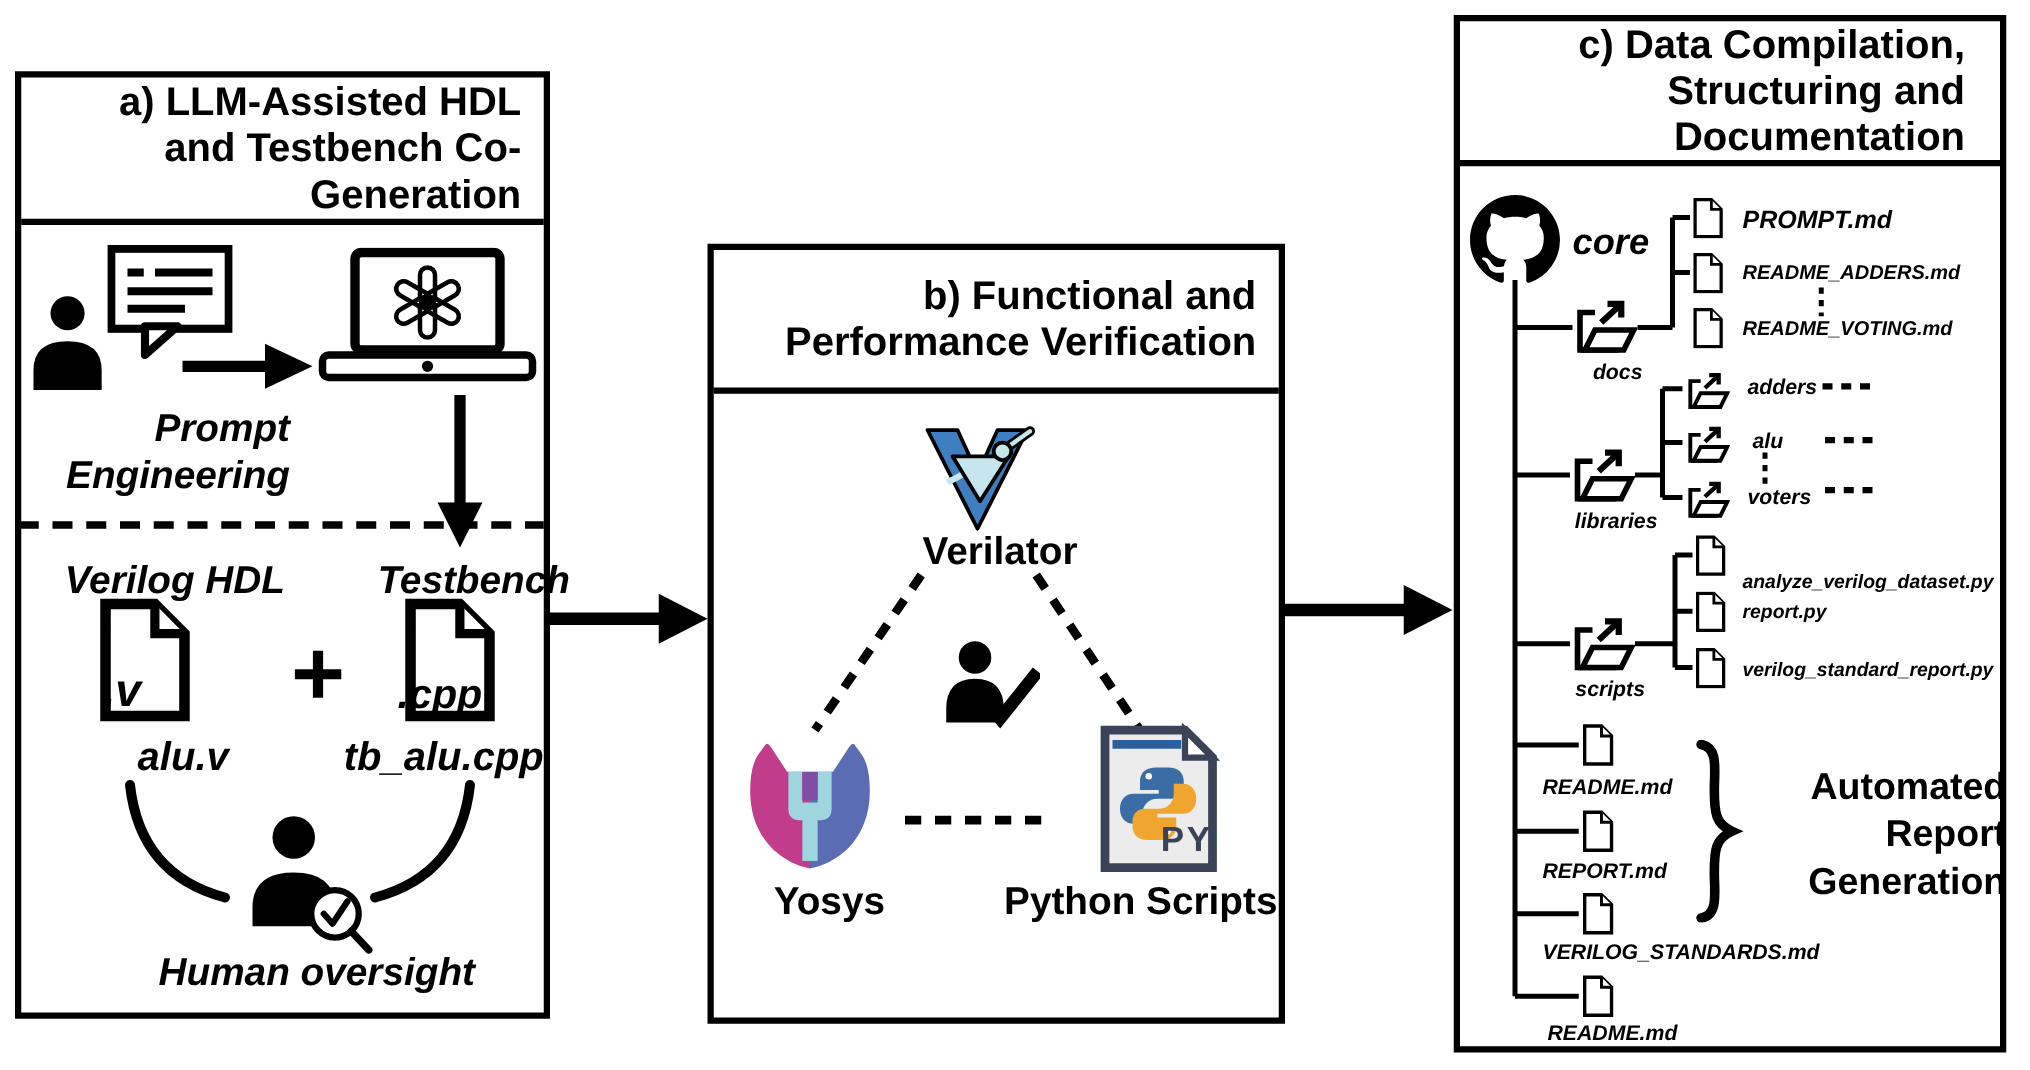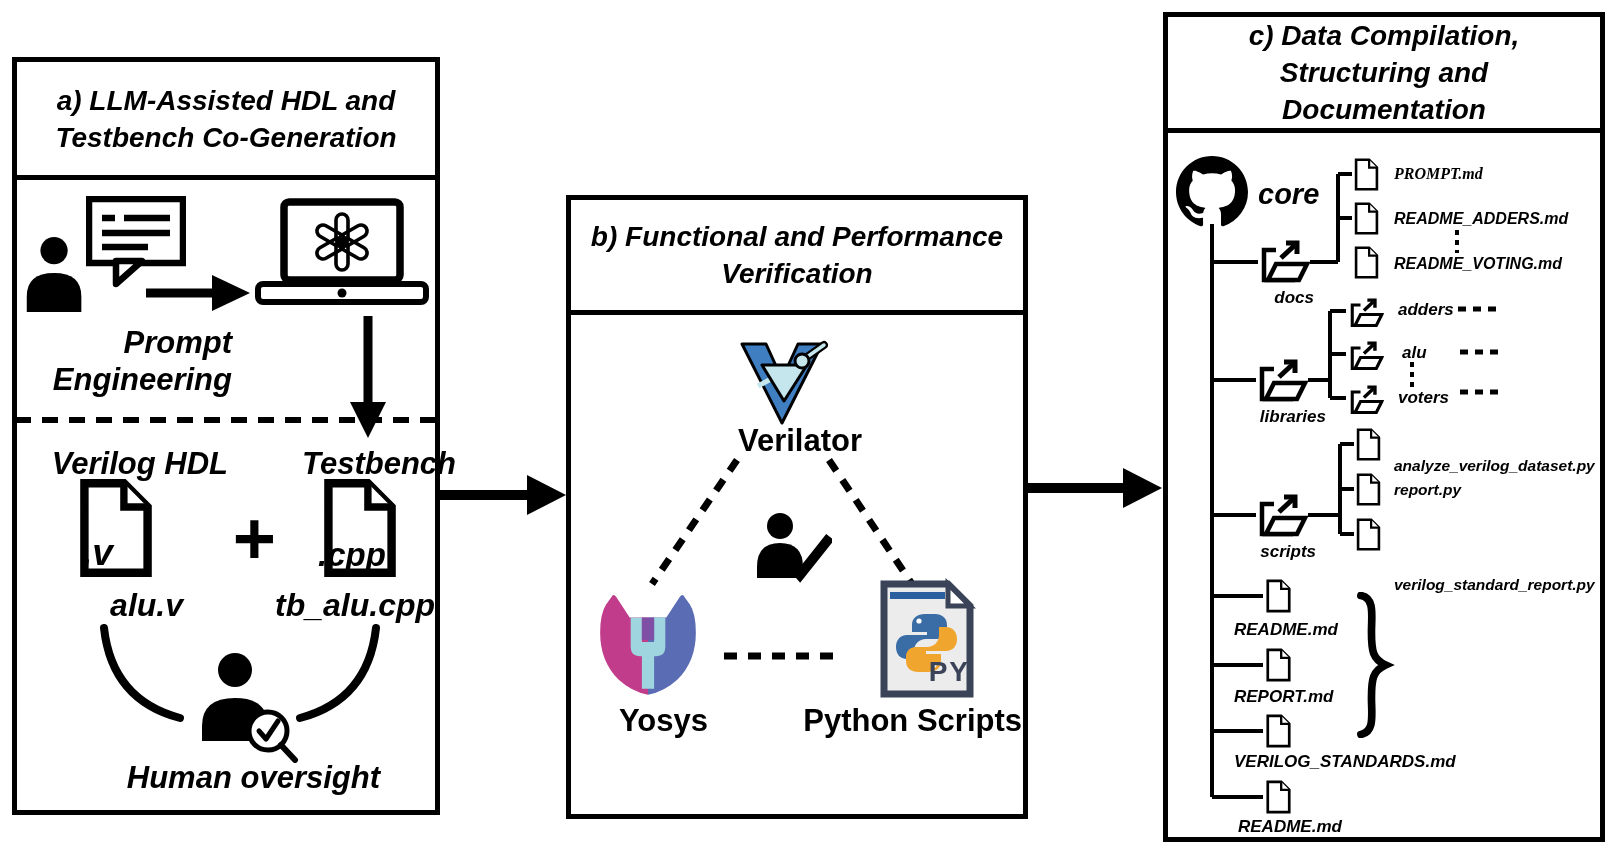--- a/index.html
+++ b/index.html
@@ -1,21 +1,21 @@
 <!DOCTYPE html>
 <html><head>
 <meta charset="utf-8">
 <style>
   html,body{margin:0;padding:0;background:#fff;}
   #canvas{position:relative;width:1624px;height:856px;background:#fff;overflow:hidden;
           font-family:"Liberation Sans",sans-serif;color:#000;}
   .panel{position:absolute;border:5px solid #000;background:#fff;box-sizing:border-box;}
-  .panel-title{display:flex;align-items:center;justify-content:center;text-align:center;
-               font-weight:bold;font-size:28px;line-height:37px;border-bottom:5px solid #000;
-               padding:0 18px;box-sizing:border-box;font-style:italic;}
+  .panel-title{display:flex;align-items:center;justify-content:center;text-align:right;
+               font-weight:bold;font-size:32px;line-height:37px;border-bottom:5px solid #000;
+               padding:0 18px;box-sizing:border-box;}
   .abs{position:absolute;}
   .lbl{position:absolute;font-weight:bold;font-style:italic;text-align:right;}
   .lblc{position:absolute;font-weight:bold;text-align:right;}
   .lbll{position:absolute;font-weight:bold;font-style:italic;text-align:left;white-space:nowrap;}
   svg{display:block;}
   #lines{position:absolute;left:0;top:0;z-index:3;pointer-events:none;}
   .icon{z-index:4;}
   .txt{z-index:5;}
 </style>
 </head>
@@ -232,21 +232,21 @@
   <div class="lbl txt" style="left:1238px;top:407px;width:88px;font-size:17px;">libraries</div>
 
   <svg class="abs icon" style="left:1256px;top:491px;" width="52" height="48" viewBox="0 0 52 48">
       <use href="#sym-folder"></use>
     </svg>
   <div class="lbl txt" style="left:1248px;top:542px;width:68px;font-size:17px;">scripts</div>
 
   <svg class="abs icon" style="left:1352px;top:158px;" width="29" height="33" viewBox="0 0 30 38">
       <use href="#sym-file"></use>
     </svg>
-  <div class="lbll txt" style="left:1394px;top:165px;font-size:16px;font-family:Liberation Serif, serif;">PROMPT.md</div>
+  <div class="lbll txt" style="left:1394px;top:165px;font-size:20px;">PROMPT.md</div>
   <svg class="abs icon" style="left:1352px;top:202px;" width="29" height="33" viewBox="0 0 30 38">
       <use href="#sym-file"></use>
     </svg>
   <div class="lbll txt" style="left:1394px;top:210px;font-size:16px;">README_ADDERS.md</div>
   <svg class="abs icon" style="left:1352px;top:246px;" width="29" height="33" viewBox="0 0 30 38">
       <use href="#sym-file"></use>
     </svg>
   <div class="lbll txt" style="left:1394px;top:255px;font-size:16px;">README_VOTING.md</div>
 
   <svg class="abs icon" style="left:1346px;top:296px;" width="40" height="33" viewBox="0 0 52 48">
@@ -266,21 +266,21 @@
       <use href="#sym-file"></use>
     </svg>
   <div class="lbll txt" style="left:1394px;top:439px;font-size:15.5px;margin-top:18px;">analyze_verilog_dataset.py</div>
   <svg class="abs icon" style="left:1354px;top:473px;" width="29" height="33" viewBox="0 0 30 38">
       <use href="#sym-file"></use>
     </svg>
   <div class="lbll txt" style="left:1394px;top:481px;font-size:15.5px;text-align:center;">report.py</div>
   <svg class="abs icon" style="left:1354px;top:518px;" width="29" height="33" viewBox="0 0 30 38">
       <use href="#sym-file"></use>
     </svg>
-  <div class="lbll txt" style="left:1394px;top:528px;font-size:15.5px;margin-top:48px;">verilog_standard_report.py</div>
+  <div class="lbll txt" style="left:1394px;top:528px;font-size:15.5px;">verilog_standard_report.py</div>
 
   <svg class="abs icon" style="left:1263px;top:579px;" width="31" height="34" viewBox="0 0 30 38">
       <use href="#sym-file"></use>
     </svg>
   <div class="lbll txt" style="left:1234px;top:620px;font-size:17px;">README.md</div>
   <svg class="abs icon" style="left:1263px;top:648px;" width="31" height="34" viewBox="0 0 30 38">
       <use href="#sym-file"></use>
     </svg>
   <div class="lbll txt" style="left:1234px;top:687px;font-size:17px;">REPORT.md</div>
   <svg class="abs icon" style="left:1263px;top:714px;" width="31" height="34" viewBox="0 0 30 38">
@@ -288,14 +288,15 @@
     </svg>
   <div class="lbll txt" style="left:1234px;top:752px;font-size:17px;">VERILOG_STANDARDS.md</div>
   <svg class="abs icon" style="left:1263px;top:780px;" width="31" height="34" viewBox="0 0 30 38">
       <use href="#sym-file"></use>
     </svg>
   <div class="lbll txt" style="left:1238px;top:817px;font-size:17px;">README.md</div>
 
   <svg class="abs icon" style="left:1354px;top:592px;" width="42" height="146" viewBox="0 0 30 124">
     <path d="M3 3 C15 5 12 20 12 34 C12 50 13 57 24 62 C13 67 12 74 12 90 C12 104 15 119 3 121" fill="none" stroke="#000" stroke-width="6.5" stroke-linecap="round"></path>
   </svg>
+  <div class="lblc txt" style="left:1405px;top:611px;width:200px;font-size:30px;line-height:38px;">Automated Report Generation</div>
 
 </div>
 
 </body></html>

